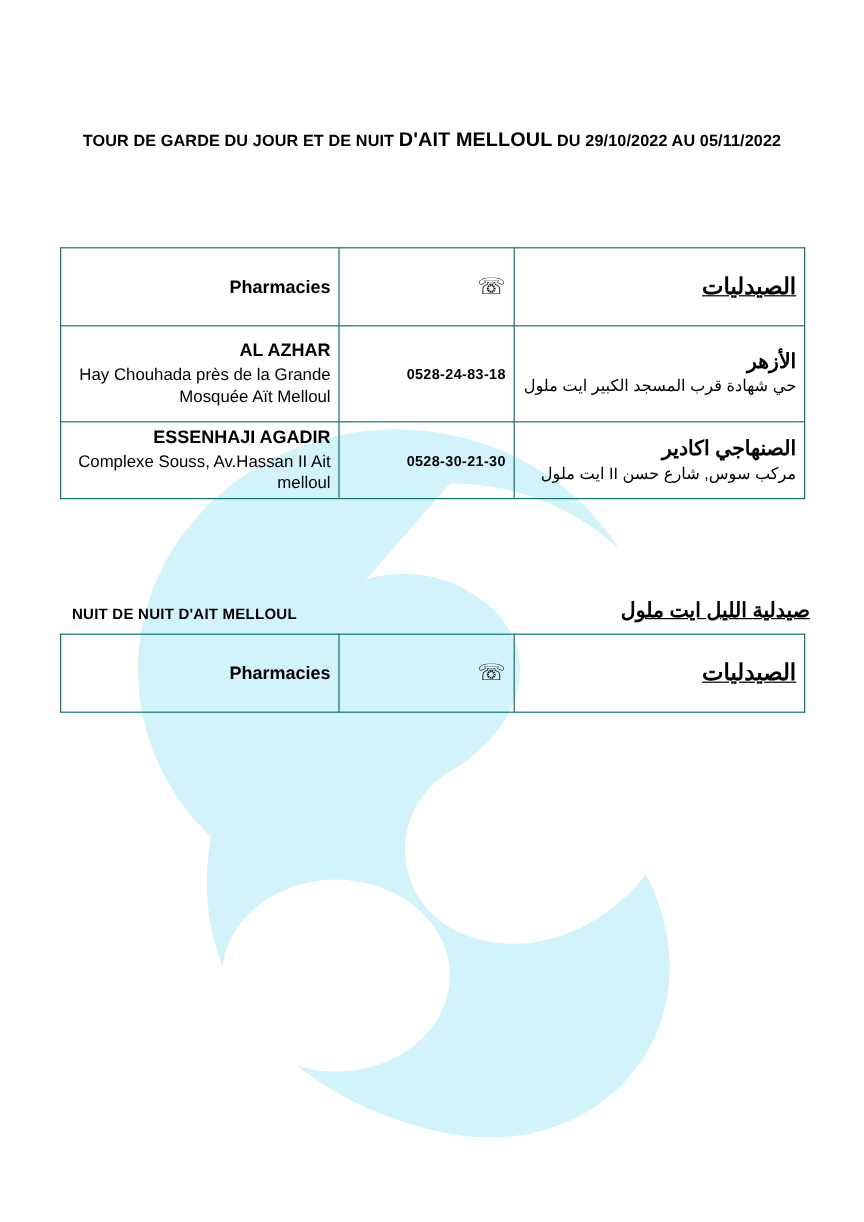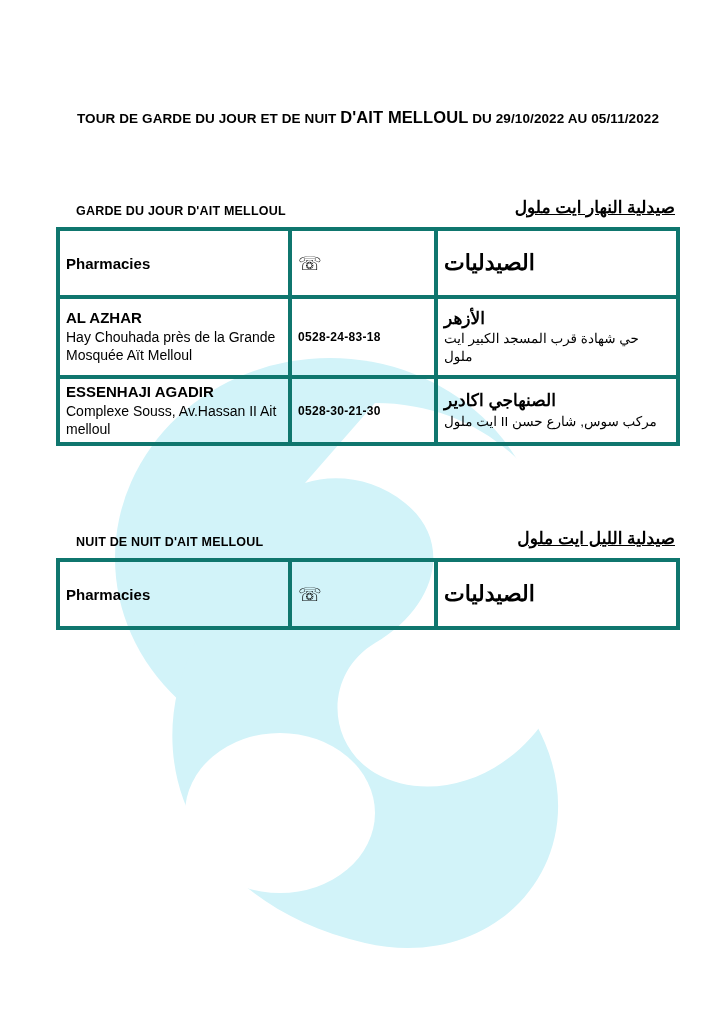--- a/index.html
+++ b/index.html
@@ -27,21 +27,20 @@
     left: 75px;
     top: 235px;
     width: 560px;
     height: 620px;
     z-index: 0;
     pointer-events: none;
   }
   .content {
     position: relative;
     z-index: 2;
-    padding-left: 16px;
   }
   .doc-title {
     text-align: center;
     font-size: 13.5px;
     font-weight: bold;
     letter-spacing: 0.1px;
     margin-top: 108px;
     padding: 0 20px;
     white-space: nowrap;
   }
@@ -69,43 +68,44 @@
     direction: rtl;
   }
   table.garde {
     border-collapse: collapse;
     width: 620px;
     margin: 9px auto 0 auto;
     table-layout: fixed;
     background: transparent;
   }
   table.garde td {
-    border: 4px solid #0f766e;
+    border: 1px solid #0f766e;
     vertical-align: middle;
     padding: 4px 6px;
-    text-align: left;
+    text-align: right;
   }
   .col-pharm { width: 232px; }
   .col-tel   { width: 146px; }
   .col-ar    { width: 242px; }
 
   .hdr-pharm {
     font-size: 15px;
     font-weight: bold;
     height: 56px;
   }
   .hdr-tel {
     font-size: 19px;
     height: 56px;
   }
   .hdr-ar {
-    font-size: 22px;
+    font-size: 19px;
     font-weight: bold;
     direction: rtl;
     height: 56px;
+    text-decoration: underline;
   }
   .name-fr {
     font-size: 15px;
     font-weight: bold;
     line-height: 1.25;
   }
   .addr-fr {
     font-size: 14px;
     line-height: 1.3;
   }
@@ -145,24 +145,20 @@
 
   <div class="content">
 
     <div class="doc-title">
       <span>TOUR DE GARDE DU JOUR ET DE NUIT </span><span class="big">D'AIT MELLOUL</span><span> DU 29/10/2022 AU 05/11/2022</span>
     </div>
 
     <div style="height:70px"></div>
 
     <div class="section">
-      <div class="section-head">
-        <div class="fr">GARDE DU JOUR D'AIT MELLOUL</div>
-        <div class="ar">صيدلية النهار ايت ملول</div>
-      </div>
 
       <table class="garde">
         <colgroup>
           <col class="col-pharm">
             <col class="col-tel">
             <col class="col-ar">
         </colgroup>
         <tbody>
           <tr>
             <td class="hdr-pharm">Pharmacies</td>

